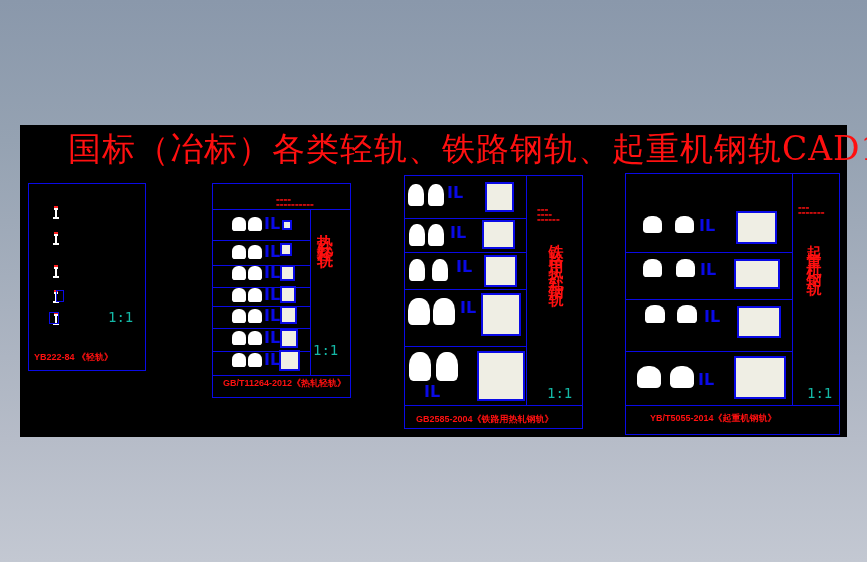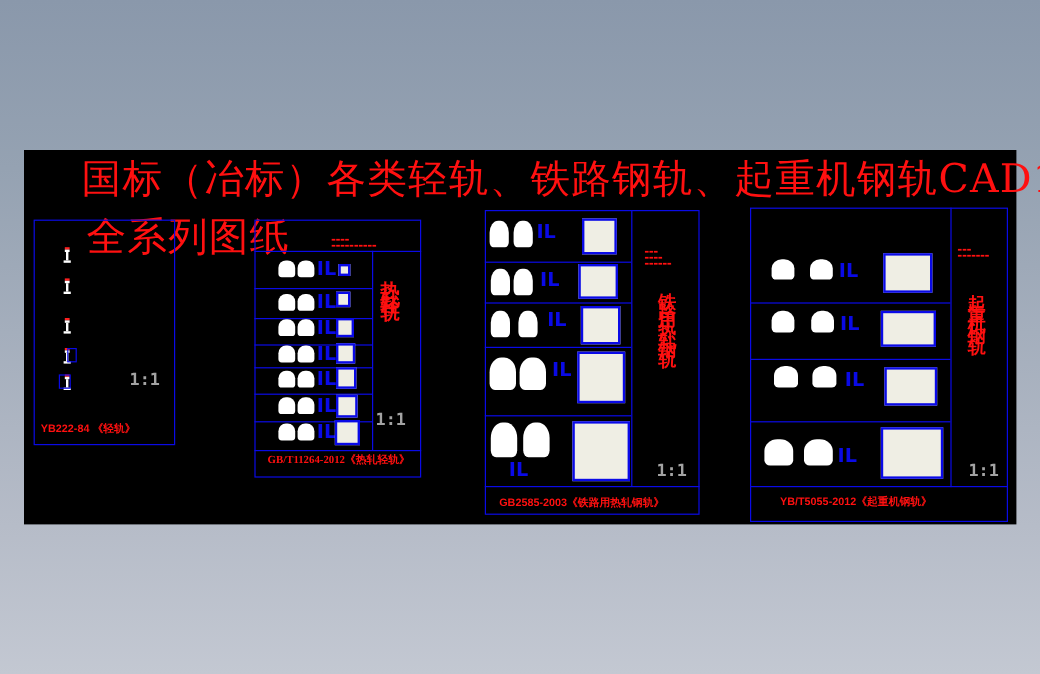--- a/index.html
+++ b/index.html
@@ -7,40 +7,39 @@
        background:linear-gradient(#8a98ab 0%,#95a2b2 25%,#b6bcc8 78%,#c3c8d2 100%);
        font-family:"DejaVu Sans",sans-serif;}
   .canvas{position:absolute;left:20px;top:125px;width:827px;height:312px;background:#000;}
   .abs{position:absolute;}
   .frame{position:absolute;border:1px solid #0a0ae6;box-sizing:border-box;}
   .hline{position:absolute;height:1px;background:#0a0ae6;}
   .vline{position:absolute;width:1px;background:#0a0ae6;}
   .title1{position:absolute;left:48px;top:4px;font-size:33px;line-height:40px;color:#ff1010;white-space:nowrap;font-family:"DejaVu Serif",serif;letter-spacing:1px;}
   .title2{position:absolute;left:52px;top:52px;font-size:33px;line-height:40px;color:#ff1010;white-space:nowrap;font-family:"DejaVu Serif",serif;letter-spacing:1px;}
   .vtext{position:absolute;color:#ff1010;font-weight:bold;writing-mode:vertical-rl;text-orientation:upright;font-family:"DejaVu Serif",serif;}
-  .ratio{position:absolute;color:#a3a3a3;font-size:14px;font-family:"DejaVu Sans Mono",monospace;font-weight:bold;}
+  .ratio{position:absolute;color:#14b8a6;font-size:14px;font-family:"DejaVu Sans Mono",monospace;}
   .std{position:absolute;color:#ff1010;font-size:9px;font-weight:bold;white-space:nowrap;font-family:"Liberation Sans",sans-serif;}
   .tiny{position:absolute;color:#ff1010;font-size:4px;white-space:nowrap;line-height:5px;font-weight:bold;}
   .rail{position:absolute;background:#fff;}
   .rail.big{border-radius:45% 45% 20% 20%;}
   .thumb{position:absolute;background:#efeee4;border:2px solid #0a0ae6;box-sizing:border-box;}
   .dim2{position:absolute;color:#0a0ae6;font-size:16px;font-weight:bold;line-height:10px;}
   .ibar{position:absolute;width:6px;height:11px;}
   .ibar .t{position:absolute;left:1px;top:0;width:4px;height:2px;background:#fff;}
   .ibar .w{position:absolute;left:2px;top:2px;width:2px;height:7px;background:#fff;}
   .ibar .b{position:absolute;left:0;top:9px;width:6px;height:2px;background:#fff;}
   .ibar .c{position:absolute;left:1px;top:-2px;width:4px;height:2px;background:#ff2020;}
 </style>
 </head>
 <body>
 
 <div class="canvas">
 
   <div class="title1">国标（冶标）各类轻轨、铁路钢轨、起重机钢轨CAD1：1</div>
-  <div class="title2">全系列图纸</div>
 
   <div class="frame" style="left:8px;top:58px;width:118px;height:188px;"></div>
   <div class="abs" style="left:33px;top:83px;">
     <div class="ibar" style="left:0;top:0;">
         <span class="c"></span>
         <span class="t"></span>
         <span class="w"></span>
         <span class="b"></span>
       </div>
     <div class="ibar" style="left:0;top:26px;">
@@ -115,21 +114,21 @@
   <div class="dim2" style="left:244px;top:208px;">IL</div>
   <div class="thumb" style="left:260px;top:204px;width:18px;height:19px;"></div>
 
   <div class="rail big" style="left:212px;top:228px;width:14px;height:14px;"></div>
   <div class="rail big" style="left:228px;top:228px;width:14px;height:14px;"></div>
   <div class="dim2" style="left:244px;top:230px;">IL</div>
   <div class="thumb" style="left:259px;top:225px;width:21px;height:21px;"></div>
 
   <div class="vtext" style="left:295px;top:96px;font-size:16px;line-height:20px;letter-spacing:6px;">热轧轻轨</div>
   <div class="ratio" style="left:293px;top:217px;">1:1</div>
-  <div class="std" style="left:203px;top:252px;font-family:Liberation Serif, serif;">GB/T11264-2012《热轧轻轨》</div>
+  <div class="std" style="left:203px;top:252px;">GB/T11264-2012《热轧轻轨》</div>
 
   <div class="frame" style="left:384px;top:50px;width:179px;height:254px;"></div>
   <div class="vline" style="left:506px;top:50px;height:230px;"></div>
   <div class="hline" style="left:384px;top:93px;width:122px;"></div>
   <div class="hline" style="left:384px;top:127px;width:122px;"></div>
   <div class="hline" style="left:384px;top:164px;width:122px;"></div>
   <div class="hline" style="left:384px;top:221px;width:122px;"></div>
   <div class="hline" style="left:384px;top:280px;width:179px;"></div>
 
   <div class="rail big" style="left:388px;top:59px;width:16px;height:22px;"></div>
@@ -153,21 +152,21 @@
   <div class="thumb" style="left:461px;top:168px;width:40px;height:43px;"></div>
 
   <div class="rail big" style="left:389px;top:227px;width:22px;height:29px;"></div>
   <div class="rail big" style="left:416px;top:227px;width:22px;height:29px;"></div>
   <div class="dim2" style="left:404px;top:262px;">IL</div>
   <div class="thumb" style="left:457px;top:226px;width:48px;height:50px;"></div>
 
   <div class="tiny" style="left:517px;top:82px;">▬▬▬<br>▬▬▬▬<br>▬▬▬▬▬▬</div>
   <div class="vtext" style="left:526px;top:107px;font-size:15px;line-height:19px;letter-spacing:8px;">铁路用热轧钢轨</div>
   <div class="ratio" style="left:527px;top:260px;">1:1</div>
-  <div class="std" style="left:396px;top:288px;">GB2585-2003《铁路用热轧钢轨》</div>
+  <div class="std" style="left:396px;top:288px;">GB2585-2004《铁路用热轧钢轨》</div>
 
   <div class="frame" style="left:605px;top:48px;width:215px;height:262px;"></div>
   <div class="vline" style="left:772px;top:48px;height:233px;"></div>
   <div class="hline" style="left:605px;top:127px;width:167px;"></div>
   <div class="hline" style="left:605px;top:174px;width:167px;"></div>
   <div class="hline" style="left:605px;top:226px;width:167px;"></div>
   <div class="hline" style="left:605px;top:280px;width:215px;"></div>
 
   <div class="rail big" style="left:623px;top:91px;width:19px;height:17px;"></div>
   <div class="rail big" style="left:655px;top:91px;width:19px;height:17px;"></div>
@@ -185,15 +184,15 @@
   <div class="thumb" style="left:717px;top:181px;width:44px;height:32px;"></div>
 
   <div class="rail big" style="left:617px;top:241px;width:24px;height:22px;"></div>
   <div class="rail big" style="left:650px;top:241px;width:24px;height:22px;"></div>
   <div class="dim2" style="left:678px;top:250px;">IL</div>
   <div class="thumb" style="left:714px;top:231px;width:52px;height:43px;"></div>
 
   <div class="tiny" style="left:778px;top:80px;">▬▬▬<br>▬▬▬▬▬▬▬</div>
   <div class="vtext" style="left:784px;top:108px;font-size:15px;line-height:19px;letter-spacing:9px;">起重机钢轨</div>
   <div class="ratio" style="left:787px;top:260px;">1:1</div>
-  <div class="std" style="left:630px;top:287px;">YB/T5055-2012《起重机钢轨》</div>
+  <div class="std" style="left:630px;top:287px;">YB/T5055-2014《起重机钢轨》</div>
 
 </div>
 
 </body></html>

